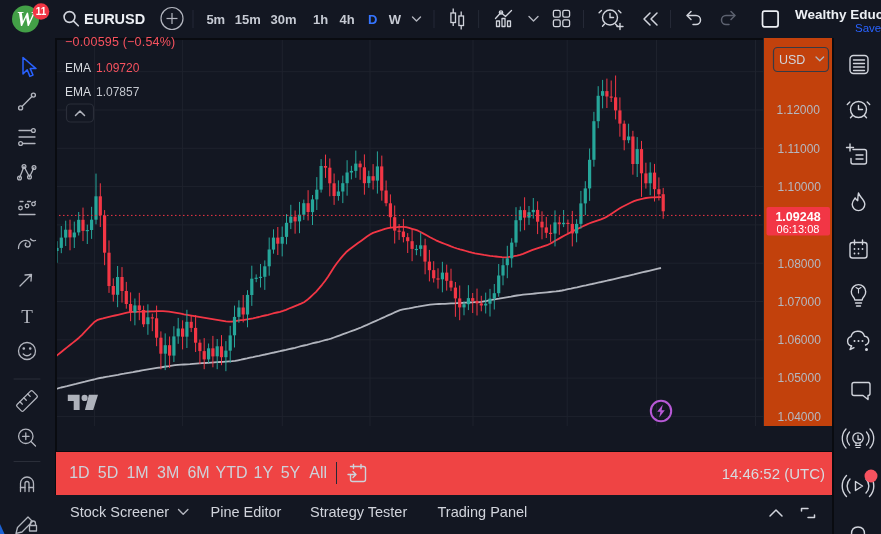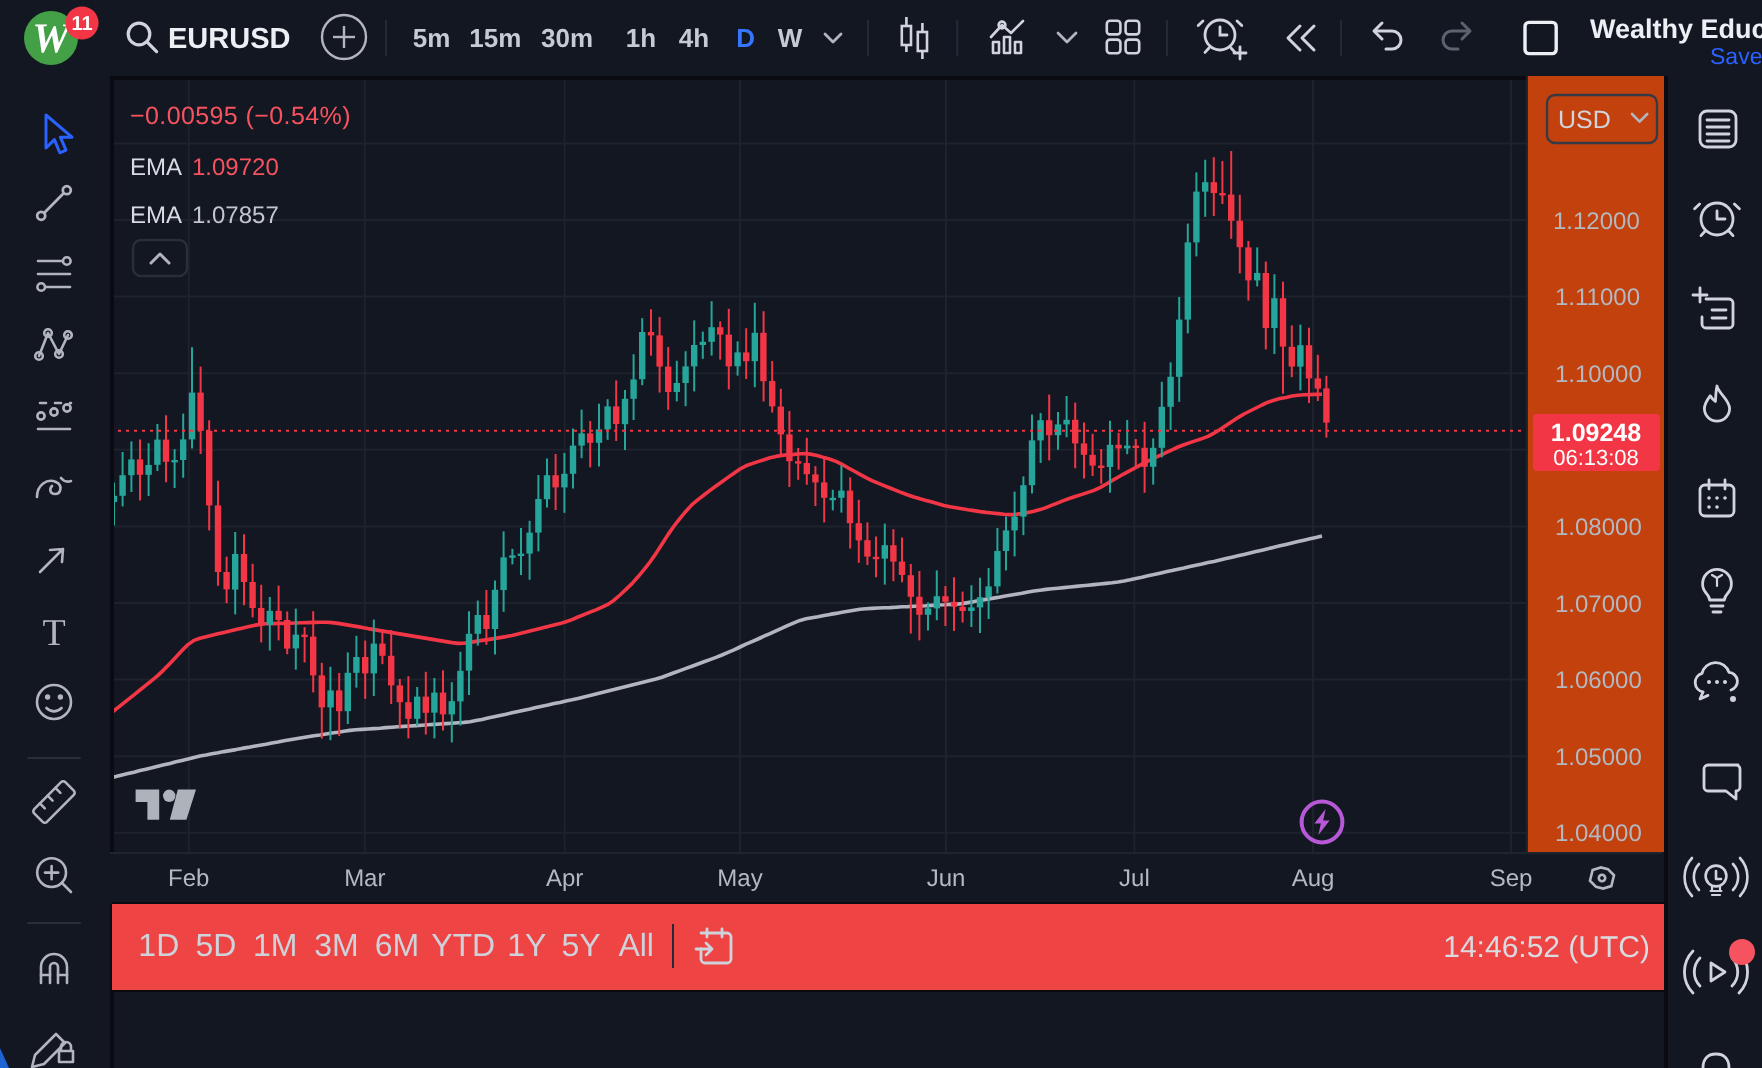--- a/index.html
+++ b/index.html
@@ -479,38 +479,20 @@
       <text x="13.5" y="306.1">1.06000</text>
       <text x="13.5" y="344.4">1.05000</text>
       <text x="13.5" y="382.7">1.04000</text>
     </g>
     <rect x="2.5" y="169" width="63.5" height="28.5" rx="2" fill="#f23645"></rect>
     <text x="34" y="182.6" font-family="Liberation Sans" font-weight="bold" font-size="12.5" fill="#ffffff" text-anchor="middle">1.09248</text>
     <text x="34" y="194.6" font-family="Liberation Sans" font-size="11" fill="#ffffff" text-anchor="middle">06:13:08</text>
   </svg>
 </div>
 
-<div style="position:absolute;left:55px;top:426px;width:776px;height:25px;background:#131722;border-top:1px solid #20242f">
-  <svg style="position:absolute;left:0;top:0" width="776" height="25" viewBox="0 0 776 25" fill="none">
-    <g font-family="Liberation Sans" font-size="12" fill="#b4b8c1" text-anchor="middle">
-      <text x="39.4" y="16">Feb</text>
-      <text x="127.4" y="16">Mar</text>
-      <text x="227.3" y="16">Apr</text>
-      <text x="315" y="16">May</text>
-      <text x="418" y="16">Jun</text>
-      <text x="512.2" y="16">Jul</text>
-      <text x="601.5" y="16">Aug</text>
-      <text x="700.5" y="16">Sep</text>
-    </g>
-    <g transform="translate(746,12)" stroke="#b4b8c1" stroke-width="1.3">
-      <path d="M-5.5,-2.8 L-1.8,-5 L1.8,-5 L5.5,-2.8 L5.5,2.8 L1.8,5 L-1.8,5 L-5.5,2.8 Z" transform="rotate(14)"></path>
-      <circle cx="0" cy="0" r="1.6"></circle>
-    </g>
-  </svg>
-</div>
 
 <div style="position:absolute;left:832px;top:38px;width:49px;height:496px;background:#131722;border-left:2px solid #090b10">
   <svg style="position:absolute;left:0;top:0" width="47" height="496" viewBox="0 0 47 496" fill="none" stroke-linecap="round" stroke-linejoin="round">
     <g stroke="#d1d4dc" stroke-width="1.4">
       <rect x="16" y="17.5" width="18" height="18" rx="3.5"></rect>
       <line x1="19.5" y1="22" x2="30.5" y2="22"></line>
           <line x1="19.5" y1="25.5" x2="30.5" y2="25.5"></line>
           <line x1="19.5" y1="29" x2="30.5" y2="29"></line>
           <line x1="19.5" y1="32.5" x2="30.5" y2="32.5"></line>
     </g>
@@ -595,22 +577,38 @@
     <g stroke="#ced2da" stroke-width="1.4" stroke-linecap="round" stroke-linejoin="round">
       <path d="M294.5,14.5 h13 a2,2 0 0 1 2,2 v11 a2,2 0 0 1 -2,2 h-11 a2,2 0 0 1 -2,-2 v-5"></path>
       <path d="M292,22.5 h8 m-3,-3 l3,3 l-3,3"></path>
       <line x1="305" y1="12.5" x2="305" y2="16.5"></line>
           <line x1="297.5" y1="12.5" x2="297.5" y2="16.5"></line>
     </g>
     <text x="769" y="26.5" font-family="Liberation Sans" font-size="15" fill="#d8dbe0" text-anchor="end">14:46:52 (UTC)</text>
   </svg>
 </div>
 
-
-<div style="position:absolute;left:55px;top:38px;width:400px;height:110px;pointer-events:none">
+<div style="position:absolute;left:55px;top:495px;width:776px;height:39px;background:#131722">
+  <svg style="position:absolute;left:0;top:0" width="776" height="39" viewBox="0 0 776 39" fill="none">
+    <g font-family="Liberation Sans" font-size="14.5" fill="#d1d4dc">
+      <text x="15" y="21.5">Stock Screener</text>
+      <text x="155.5" y="21.5">Pine Editor</text>
+      <text x="255" y="21.5">Strategy Tester</text>
+      <text x="382.5" y="21.5">Trading Panel</text>
+    </g>
+    <path d="M123.5,14.5 l4.7,4.7 l4.7,-4.7" stroke="#b2b5be" stroke-width="1.4" fill="none" stroke-linecap="round" stroke-linejoin="round"></path>
+    <path d="M715,21 l6,-6 l6,6" stroke="#d1d4dc" stroke-width="1.5" fill="none" stroke-linecap="round" stroke-linejoin="round"></path>
+    <g stroke="#d1d4dc" stroke-width="1.5" stroke-linecap="round" stroke-linejoin="round">
+      <path d="M746.5,13.5 h6.5 M746.5,13.5 v2.5 M759.5,22.5 h-6.5 M759.5,22.5 v-2.5"></path>
+      <path d="M757,13.5 h2.5 v2.5 M749,22.5 h-2.5 v-2.5" opacity="0"></path>
+    </g>
+  </svg>
+</div>
+
+<div style="position:absolute;left:55px;top:22px;width:400px;height:110px;pointer-events:none">
   <svg style="position:absolute;left:0;top:0" width="400" height="110" viewBox="0 0 400 110" fill="none">
     <text x="10" y="24" font-family="Liberation Sans" font-size="12.5" fill="#f7525f" letter-spacing="0.2">−0.00595 (−0.54%)</text>
     <text x="10" y="49.5" font-family="Liberation Sans" font-size="12" fill="#d8dbe0">EMA</text>
     <text x="41" y="49.5" font-family="Liberation Sans" font-size="12" fill="#f7525f">1.09720</text>
     <text x="10" y="73.5" font-family="Liberation Sans" font-size="12" fill="#d8dbe0">EMA</text>
     <text x="41" y="73.5" font-family="Liberation Sans" font-size="12" fill="#c3c6cd">1.07857</text>
     <rect x="11.5" y="82" width="27" height="18" rx="4" stroke="#2a2e39" stroke-width="1.2" fill="#131722"></rect>
     <path d="M20.5,93.5 l4.5,-4.5 l4.5,4.5" stroke="#b2b5be" stroke-width="1.5" stroke-linecap="round" stroke-linejoin="round"></path>
   </svg>
 </div>

